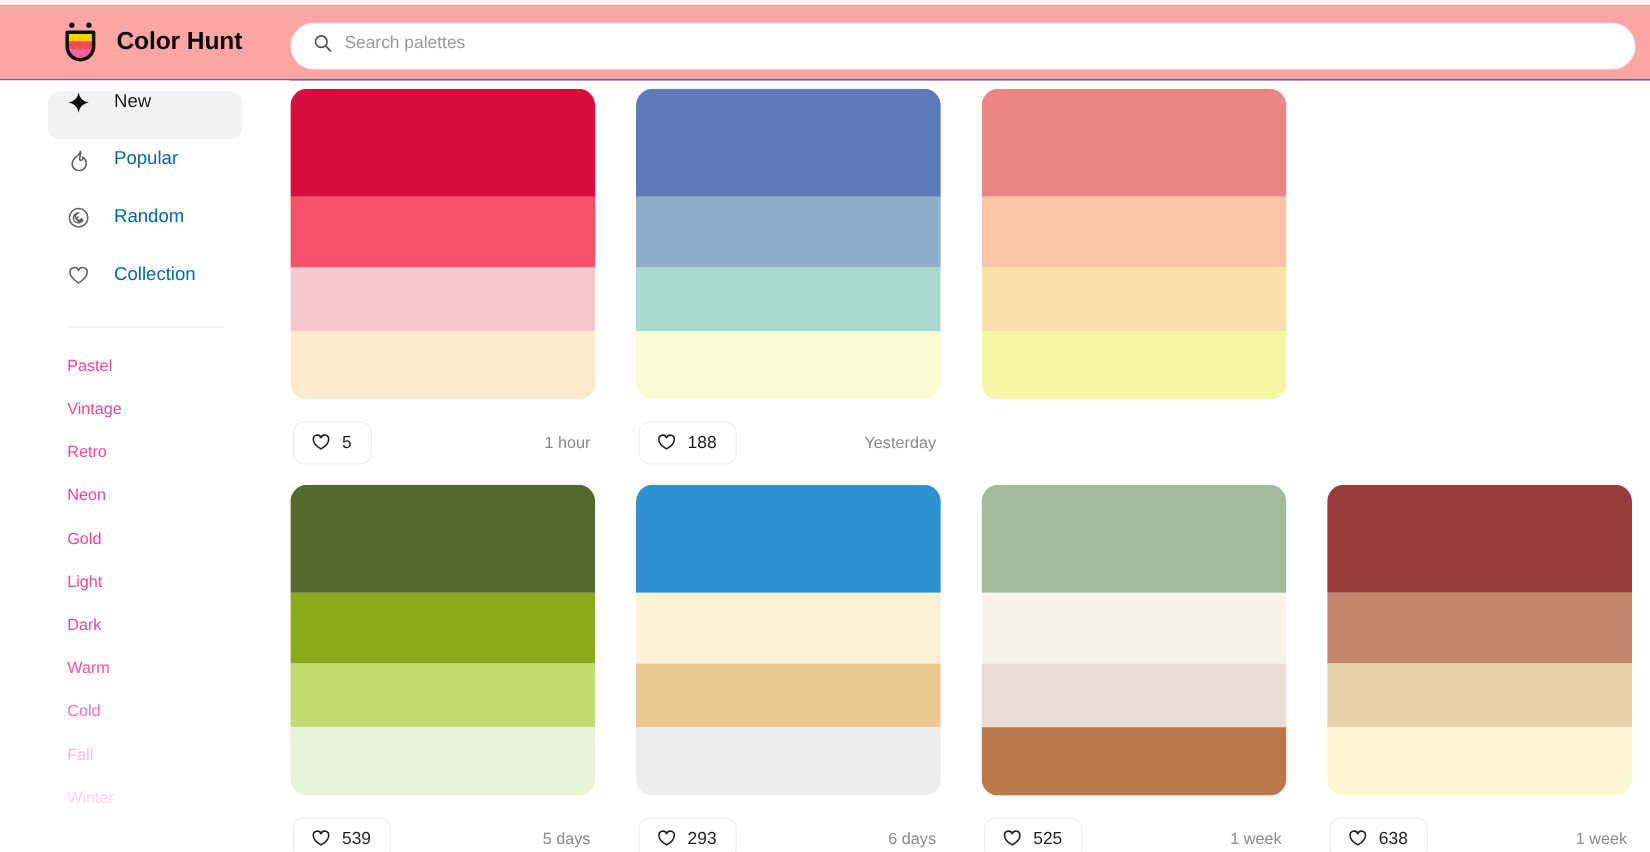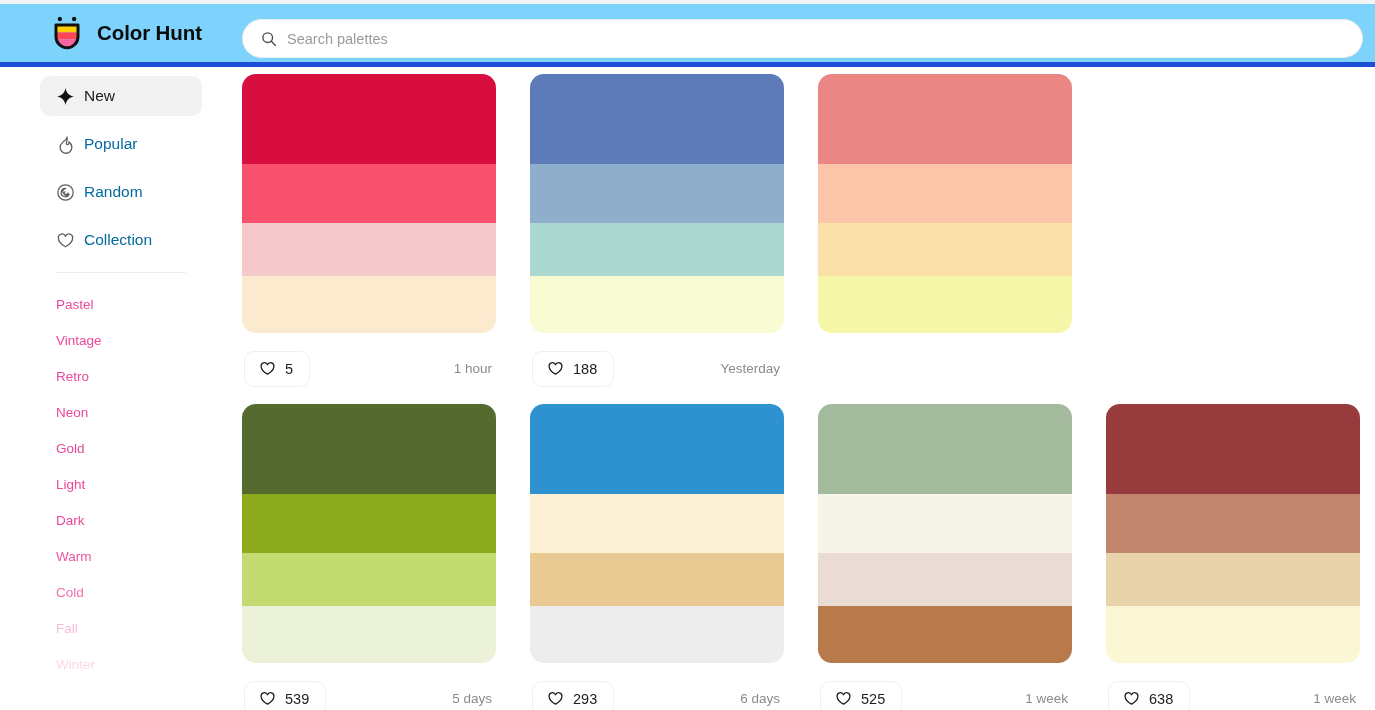--- a/index.html
+++ b/index.html
@@ -15,60 +15,60 @@
   .top-strip {
     position: absolute; top: 0; left: 0;
     width: 1375px; height: 4px;
     background: #f4f4f4;
   }
 
   
   .header {
     position: absolute; top: 4px; left: 0;
     width: 1375px; height: 63px;
-    border-bottom: 5px solid #1d4ed8;
-    background: #7dd3fc;
+    border-bottom: 1px solid #1d4ed8;
+    background: #fca5a5;
     display: flex; align-items: center;
   }
   .brand {
     display: flex; align-items: center; gap: 11px;
     margin-left: 48px; width: 180px;
     cursor: pointer;
   }
   .logo-mark { width: 38px; height: 38px; display: block; }
   .brand-name {
     font-size: 20.5px; font-weight: bold; color: #0b0b0b;
     letter-spacing: -0.1px; white-space: nowrap;
   }
 
   .search-wrap {
     position: absolute; left: 242px; top: 15px;
     width: 1121px; height: 39px;
     border: 1px solid #ececec; border-radius: 20px;
     background: #fff;
-    display: flex; align-items: center; padding: 0 18px;
+    display: flex; align-items: flex-start; padding: 8px 18px;
   }
   .search-icon { width: 16px; height: 16px; flex: 0 0 auto; margin-right: 10px; }
   .search-input {
     border: none; outline: none; background: transparent;
     font-family: "Liberation Sans", sans-serif;
     font-size: 14.5px; color: #222; width: 100%;
   }
   .search-input::placeholder { color: #9a9a9a; }
 
   
   .sidebar {
     position: absolute; top: 67px; left: 0;
     width: 242px; height: 643px;
     background: #fff;
     padding-top: 9px;
   }
   .nav-list { padding: 0 40px 0 40px; }
   .nav-item {
-    display: flex; align-items: center; gap: 9px;
+    display: flex; align-items: flex-start; gap: 20px;
     height: 40px; padding: 0 16px;
     border-radius: 10px; margin-bottom: 8px;
     cursor: pointer; user-select: none;
   }
   .nav-item.active { background: #f2f2f2; }
   .nav-icon { width: 19px; height: 19px; flex: 0 0 auto; display: block; }
   .nav-label { font-size: 15.5px; color: #1c1c1c; }
   .nav-item:not(.active) .nav-label { color: #0369a1; }
 
   .divider {

